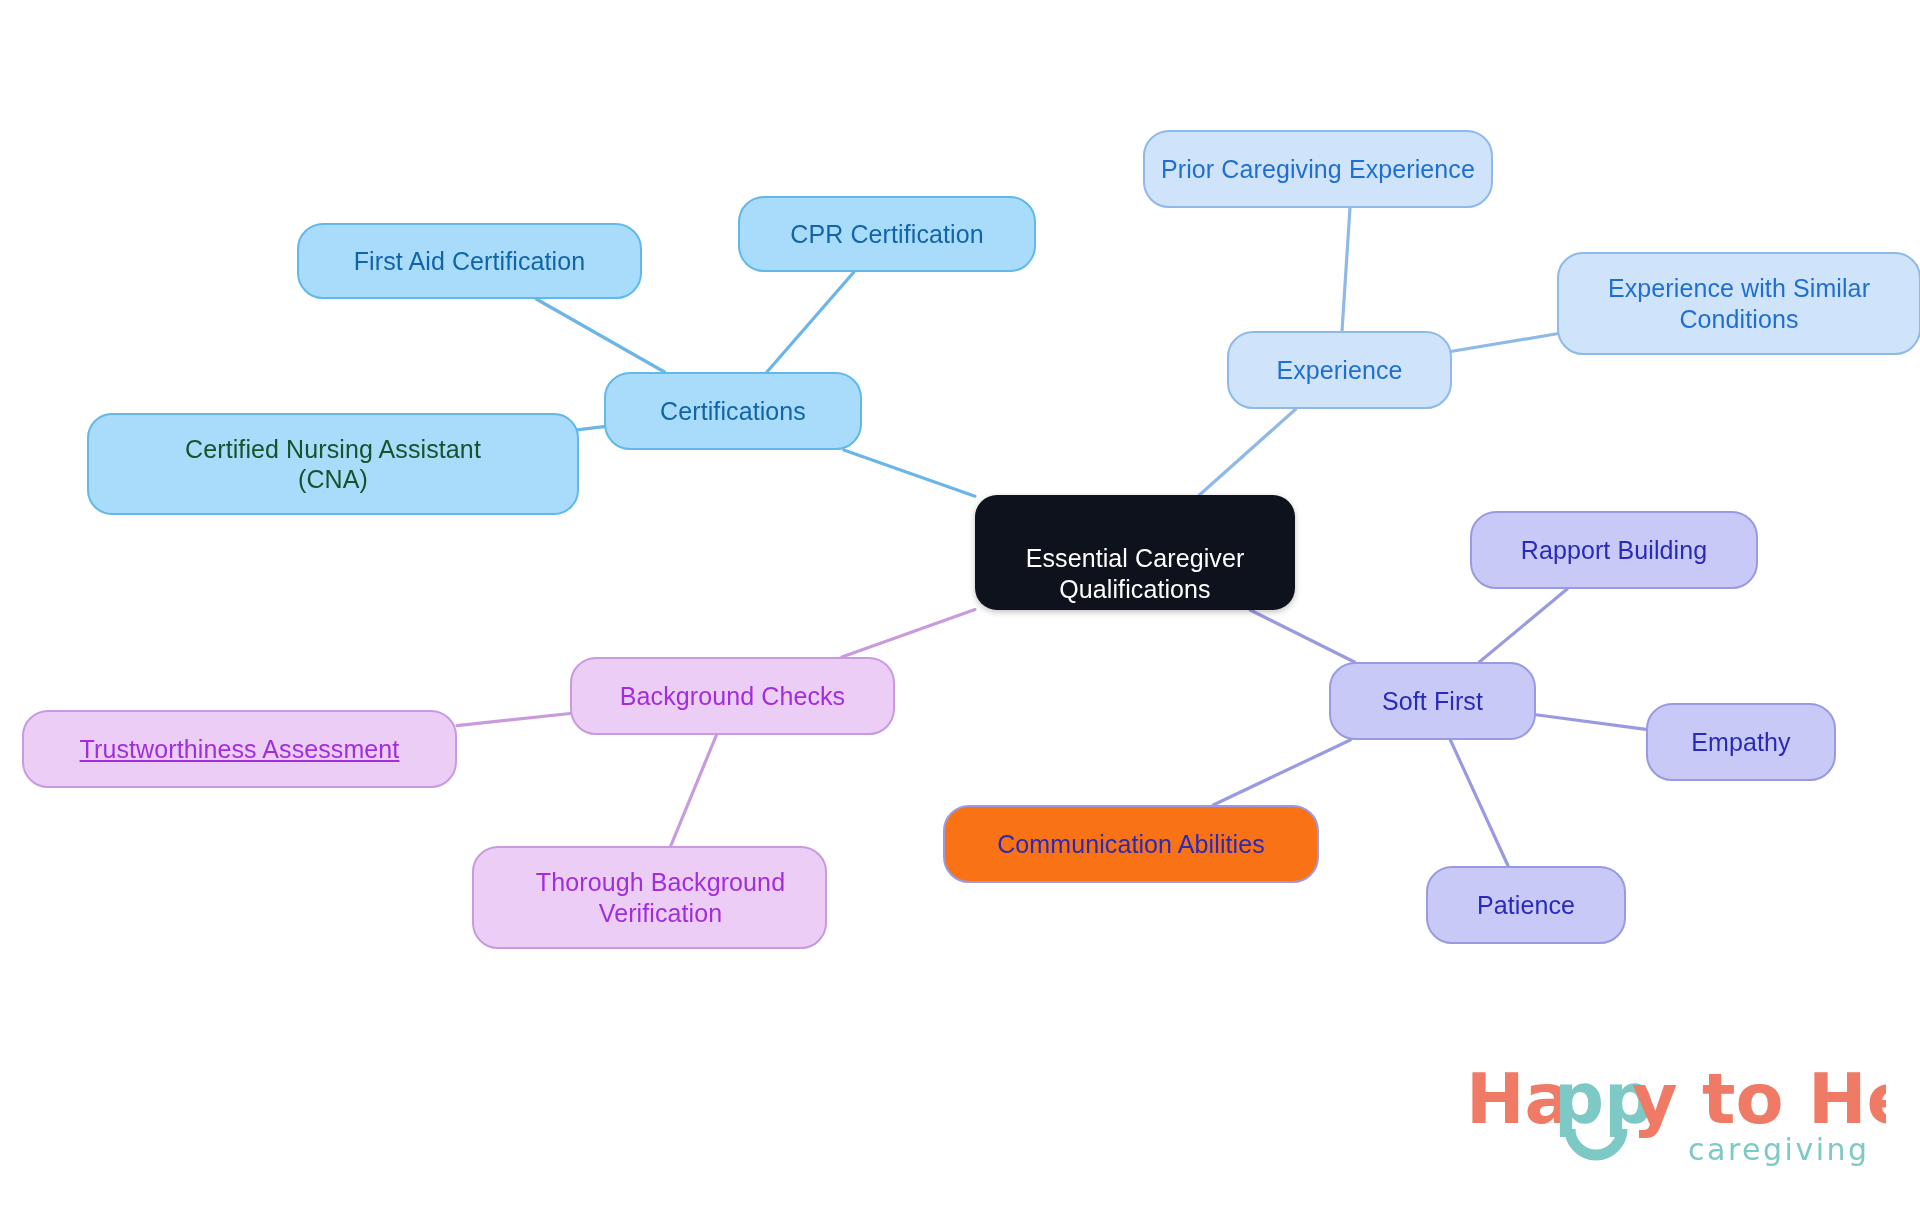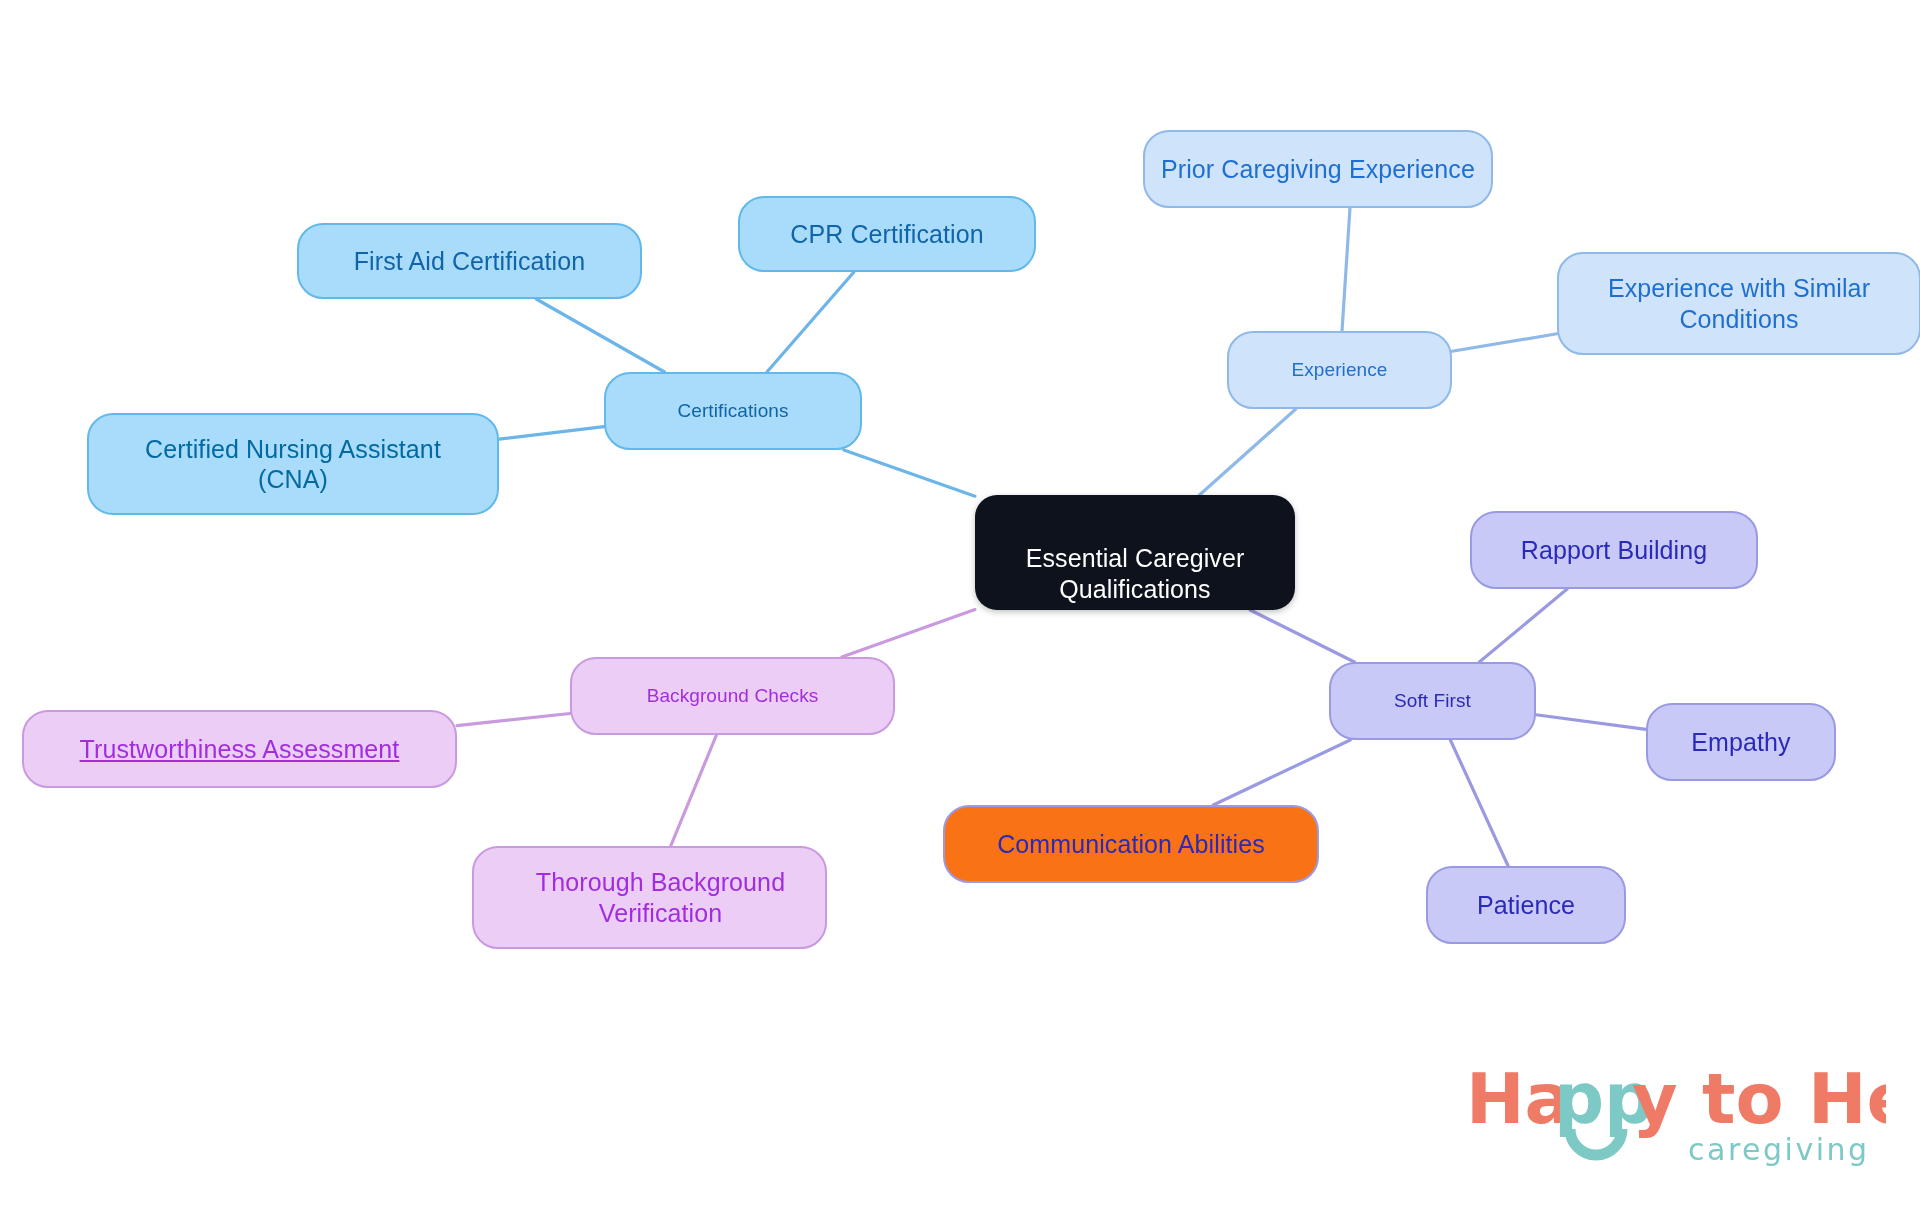--- a/index.html
+++ b/index.html
@@ -46,21 +46,21 @@
   }
   .node.root {
     border-radius: 22px;
     border-width: 0;
     font-size: 25px;
     color: #ffffff;
     background: #0d121c;
     box-shadow: 0 2px 6px rgba(0,0,0,0.25);
   }
   .node.branch {
-    font-size: 19px;
+    font-size: 25px;
   }
   .node.leaf {
     font-size: 25px;
   }
 
   
   #logo {
     position: absolute;
     right: 34px;
     bottom: 44px;
@@ -92,21 +92,21 @@
       <line x1="841.890243902439" y1="657" x2="975" y2="609.5434782608695" stroke="#c99ade" stroke-width="3.2" stroke-linecap="round"></line>
       <line x1="457" y1="725.6176470588235" x2="570" y2="713.4695740365112" stroke="#c99ade" stroke-width="3.2" stroke-linecap="round"></line>
       <line x1="670.713399503722" y1="846" x2="716.4354838709678" y2="735" stroke="#c99ade" stroke-width="3.2" stroke-linecap="round"></line>
     </svg>
   <div id="nodes-layer">
       <div class="node root" style="left: 975px; top: 495px; width: 320px; height: 115px; background: rgb(13, 18, 28); color: rgb(255, 255, 255); border-color: transparent; border-width: 0px; align-items: flex-end;"><span>Essential Caregiver
 Qualifications</span></div>
       <div class="node branch" style="left: 604px; top: 372px; width: 258px; height: 78px; background: rgb(169, 220, 251); color: rgb(18, 100, 168); border-color: rgb(97, 184, 234);"><span>Certifications</span></div>
       <div class="node leaf" style="left: 297px; top: 223px; width: 345px; height: 76px; background: rgb(169, 220, 251); color: rgb(18, 100, 168); border-color: rgb(97, 184, 234);"><span>First Aid Certification</span></div>
       <div class="node leaf" style="left: 738px; top: 196px; width: 298px; height: 76px; background: rgb(169, 220, 251); color: rgb(18, 100, 168); border-color: rgb(97, 184, 234);"><span>CPR Certification</span></div>
-      <div class="node leaf" style="left: 87px; top: 413px; width: 412px; height: 102px; background: rgb(169, 220, 251); color: #0369a1; border-color: rgb(97, 184, 234);"><span>Certified Nursing Assistant
+      <div class="node leaf" style="left: 87px; top: 413px; width: 492px; height: 102px; background: rgb(169, 220, 251); color: #14532d; border-color: rgb(97, 184, 234); border-radius: 25px;"><span>Certified Nursing Assistant
 (CNA)</span></div>
       <div class="node branch" style="left: 1227px; top: 331px; width: 225px; height: 78px; background: rgb(207, 227, 251); color: rgb(31, 111, 208); border-color: rgb(143, 185, 232);"><span>Experience</span></div>
       <div class="node leaf" style="left: 1143px; top: 130px; width: 350px; height: 78px; background: rgb(207, 227, 251); color: rgb(31, 111, 208); border-color: rgb(143, 185, 232);"><span>Prior Caregiving Experience</span></div>
       <div class="node leaf" style="left: 1557px; top: 252px; width: 364px; height: 103px; background: rgb(207, 227, 251); color: rgb(31, 111, 208); border-color: rgb(143, 185, 232);"><span>Experience with Similar
 Conditions</span></div>
       <div class="node branch" style="left: 1329px; top: 662px; width: 207px; height: 78px; background: rgb(201, 201, 248); color: rgb(42, 42, 184); border-color: rgb(154, 154, 226);"><span>Soft First</span></div>
       <div class="node leaf" style="left: 1470px; top: 511px; width: 288px; height: 78px; background: rgb(201, 201, 248); color: rgb(42, 42, 184); border-color: rgb(154, 154, 226);"><span>Rapport Building</span></div>
       <div class="node leaf" style="left: 1646px; top: 703px; width: 190px; height: 78px; background: rgb(201, 201, 248); color: rgb(42, 42, 184); border-color: rgb(154, 154, 226);"><span>Empathy</span></div>
       <div class="node leaf" style="left: 1426px; top: 866px; width: 200px; height: 78px; background: rgb(201, 201, 248); color: rgb(42, 42, 184); border-color: rgb(154, 154, 226);"><span>Patience</span></div>
       <div class="node leaf" style="left: 943px; top: 805px; width: 376px; height: 78px; background: #f97316; color: rgb(42, 42, 184); border-color: rgb(154, 154, 226);"><span>Communication Abilities</span></div>

